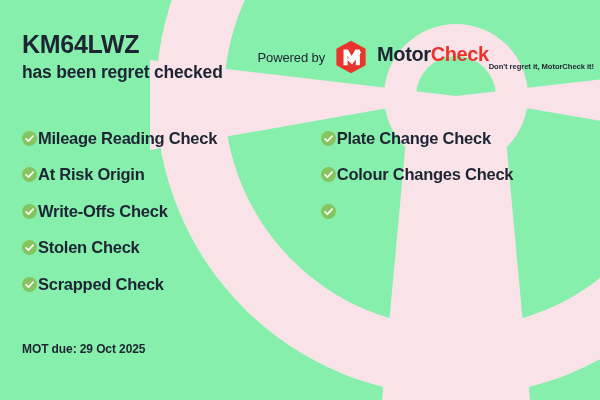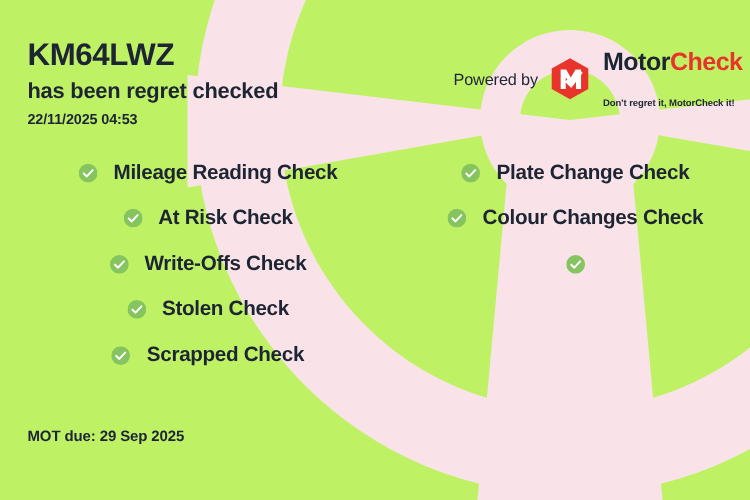--- a/index.html
+++ b/index.html
@@ -9,21 +9,21 @@
   }
   body {
     font-family: "Liberation Sans", sans-serif;
     -webkit-font-smoothing: antialiased;
   }
   #card {
     position: relative;
     width: 600px;
     height: 400px;
     overflow: hidden;
-    background: #bef264;
+    background: #86efac;
   }
 
   
   #watermark {
     position: absolute;
     inset: 0;
     width: 600px;
     height: 400px;
     pointer-events: none;
   }
@@ -75,21 +75,21 @@
     white-space: nowrap;
   }
   .hexlogo {
     width: 34px;
     height: 34px;
     flex: 0 0 auto;
     display: block;
   }
   .wordmark {
     display: flex;
-    flex-direction: column;
+    flex-direction: row;
     justify-content: flex-end;
     line-height: 1;
   }
   .wordmark-top {
     font-size: 20px;
     font-weight: bold;
     letter-spacing: -0.4px;
     white-space: nowrap;
   }
   .wm-motor { color: #1d2433; }
@@ -115,22 +115,21 @@
     display: flex;
     flex-direction: column;
   }
   .col-left { width: 305px; padding-left: 22px; }
   .col-right { width: 295px; padding-left: 10px; }
 
   .check-row {
     display: flex;
     align-items: center;
     height: 36.5px;
-    gap: 13px;
-    justify-content: center;
+    gap: 1px;
   }
   .check-icon {
     width: 15px;
     height: 15px;
     flex: 0 0 auto;
     display: block;
   }
   .check-label {
     font-size: 16.5px;
     font-weight: bold;
@@ -178,21 +177,20 @@
       </mask>
     </defs>
     <g clip-path="url(#cardclip)">
       <rect x="0" y="0" width="600" height="400" fill="#f9e3e8" mask="url(#wheelmask)"></rect>
     </g>
   </svg>
 
   <div class="header">
     <div class="plate">KM64LWZ</div>
     <div class="subtitle">has been regret checked</div>
-    <div class="timestamp">22/11/2025 04:53</div>
   </div>
 
   <div class="brandbar">
     <span class="powered-by">Powered by</span>
 
     <svg class="hexlogo" viewBox="0 0 100 100">
       <polygon points="50,2 93,26 93,74 50,98 7,74 7,26" fill="#e8342a"></polygon>
       <path d="M 28 74 L 28 28 L 41 28 L 52 47 L 63 28 L 76 28 L 76 74 L 64 74 L 64 47 L 52 65 L 40 47 L 40 74 Z" fill="#ffffff"></path>
       <path d="M 44 52 L 52 62 L 74 30 L 80 36 L 53 72 L 38 57 Z" fill="#ffffff"></path>
     </svg>
@@ -215,21 +213,21 @@
           <path d="M 6.4 12.4 L 10.3 16.2 L 17.8 8.2" fill="none" stroke="#ffffff" stroke-width="2.6" stroke-linecap="round" stroke-linejoin="round"></path>
         </svg>
         <span class="check-label">Mileage Reading Check</span>
       </div>
 
       <div class="check-row">
         <svg class="check-icon" viewBox="0 0 24 24">
           <circle cx="12" cy="12" r="12" fill="#85c45f"></circle>
           <path d="M 6.4 12.4 L 10.3 16.2 L 17.8 8.2" fill="none" stroke="#ffffff" stroke-width="2.6" stroke-linecap="round" stroke-linejoin="round"></path>
         </svg>
-        <span class="check-label">At Risk Check</span>
+        <span class="check-label">At Risk Origin</span>
       </div>
 
       <div class="check-row">
         <svg class="check-icon" viewBox="0 0 24 24">
           <circle cx="12" cy="12" r="12" fill="#85c45f"></circle>
           <path d="M 6.4 12.4 L 10.3 16.2 L 17.8 8.2" fill="none" stroke="#ffffff" stroke-width="2.6" stroke-linecap="round" stroke-linejoin="round"></path>
         </svg>
         <span class="check-label">Write-Offs Check</span>
       </div>
 
@@ -274,15 +272,15 @@
         <svg class="check-icon" viewBox="0 0 24 24">
           <circle cx="12" cy="12" r="12" fill="#85c45f"></circle>
           <path d="M 6.4 12.4 L 10.3 16.2 L 17.8 8.2" fill="none" stroke="#ffffff" stroke-width="2.6" stroke-linecap="round" stroke-linejoin="round"></path>
         </svg>
       </div>
 
 
     </div>
   </div>
 
-  <div class="mot-due">MOT due: 29 Sep 2025</div>
+  <div class="mot-due">MOT due: 29 Oct 2025</div>
 
 </div>
 
 </body></html>

